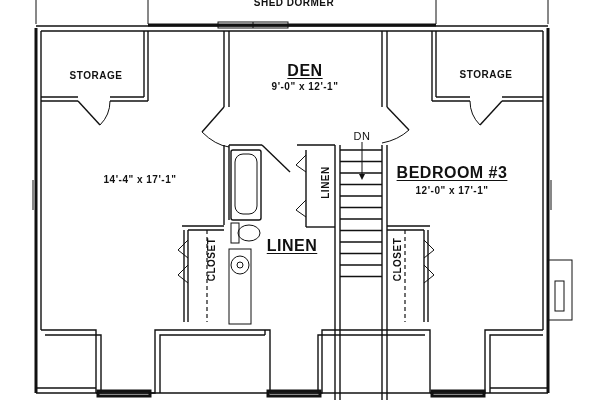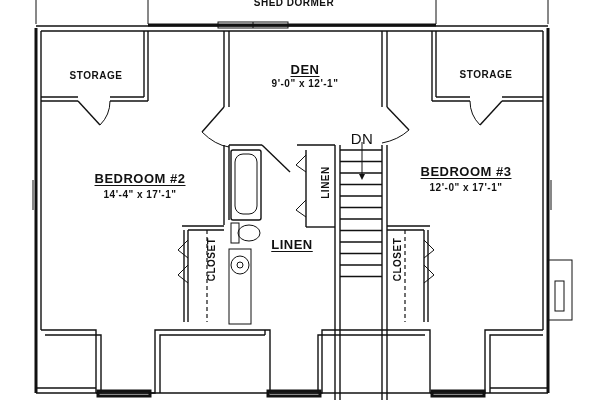--- a/index.html
+++ b/index.html
@@ -3,21 +3,21 @@
 <meta charset="utf-8">
 <style>
   html, body { margin: 0; padding: 0; background: #ffffff; }
   body { width: 600px; height: 400px; overflow: hidden; position: relative; font-family: "Liberation Sans", "DejaVu Sans", sans-serif; }
   #plan { position: absolute; left: 0; top: 0; width: 600px; height: 400px; }
   .wall { fill: none; stroke: #111; stroke-width: 1.4; }
   .wall-thick { fill: none; stroke: #111; stroke-width: 3; }
   .thin { fill: none; stroke: #111; stroke-width: 1; }
   .dash { fill: none; stroke: #111; stroke-width: 1.2; stroke-dasharray: 4 3; }
   .lbl { position: absolute; color: #111; font-family: "Liberation Sans", "DejaVu Sans", sans-serif; font-weight: bold; letter-spacing: 0.5px; white-space: nowrap; text-align: center; }
-  .room-name { font-size: 13px; text-decoration: underline; text-underline-offset: 2px; }
+  .room-name { font-size: 16px; text-decoration: underline; text-underline-offset: 2px; }
   .room-dim { font-size: 10px; font-weight: bold; margin-top: 3px; }
   .small { font-size: 10px; }
   .vert { transform: rotate(-90deg); transform-origin: center center; }
 </style>
 </head>
 <body>
 
 <svg id="plan" viewBox="0 0 600 400" xmlns="http://www.w3.org/2000/svg">
 
   <g>
@@ -169,32 +169,31 @@
 <div class="lbl small" style="left:56px; top:70px; width:80px;">STORAGE</div>
 
 <div class="lbl" style="left:255px; top:62px; width:100px;">
   <div class="room-name">DEN</div>
   <div class="room-dim" style="margin-top:1px;">9'-0" x 12'-1"</div>
 </div>
 
 <div class="lbl small" style="left:446px; top:69px; width:80px;">STORAGE</div>
 
 <div class="lbl" style="left:80px; top:171px; width:120px;">
-  <div class="room-name">BEDROOM #2</div>
   <div class="room-dim">14'-4" x 17'-1"</div>
 </div>
 
-<div class="lbl" style="left:406px; top:164px; width:120px;text-align:center;">
+<div class="lbl" style="left:392px; top:164px; width:120px;text-align:center;">
   <div class="room-name">BEDROOM #3</div>
   <div class="room-dim">12'-0" x 17'-1"</div>
 </div>
 
 <div class="lbl" style="left:262px; top:237px; width:60px;">
   <div class="room-name">LINEN</div>
 </div>
 
 <div class="lbl small vert" style="left:295px; top:177px; width:60px;">LINEN</div>
 
 <div class="lbl small vert" style="left:181px; top:254px; width:60px;">CLOSET</div>
 
 <div class="lbl small vert" style="left:367px; top:254px; width:60px;">CLOSET</div>
 
-<div class="lbl" style="left:350px; top:130px; width:24px; font-size:15px; font-weight:normal;">DN</div>
+<div class="lbl" style="left:350px; top:130px; width:24px; font-size:11px; font-weight:normal;">DN</div>
 
 </body></html>

